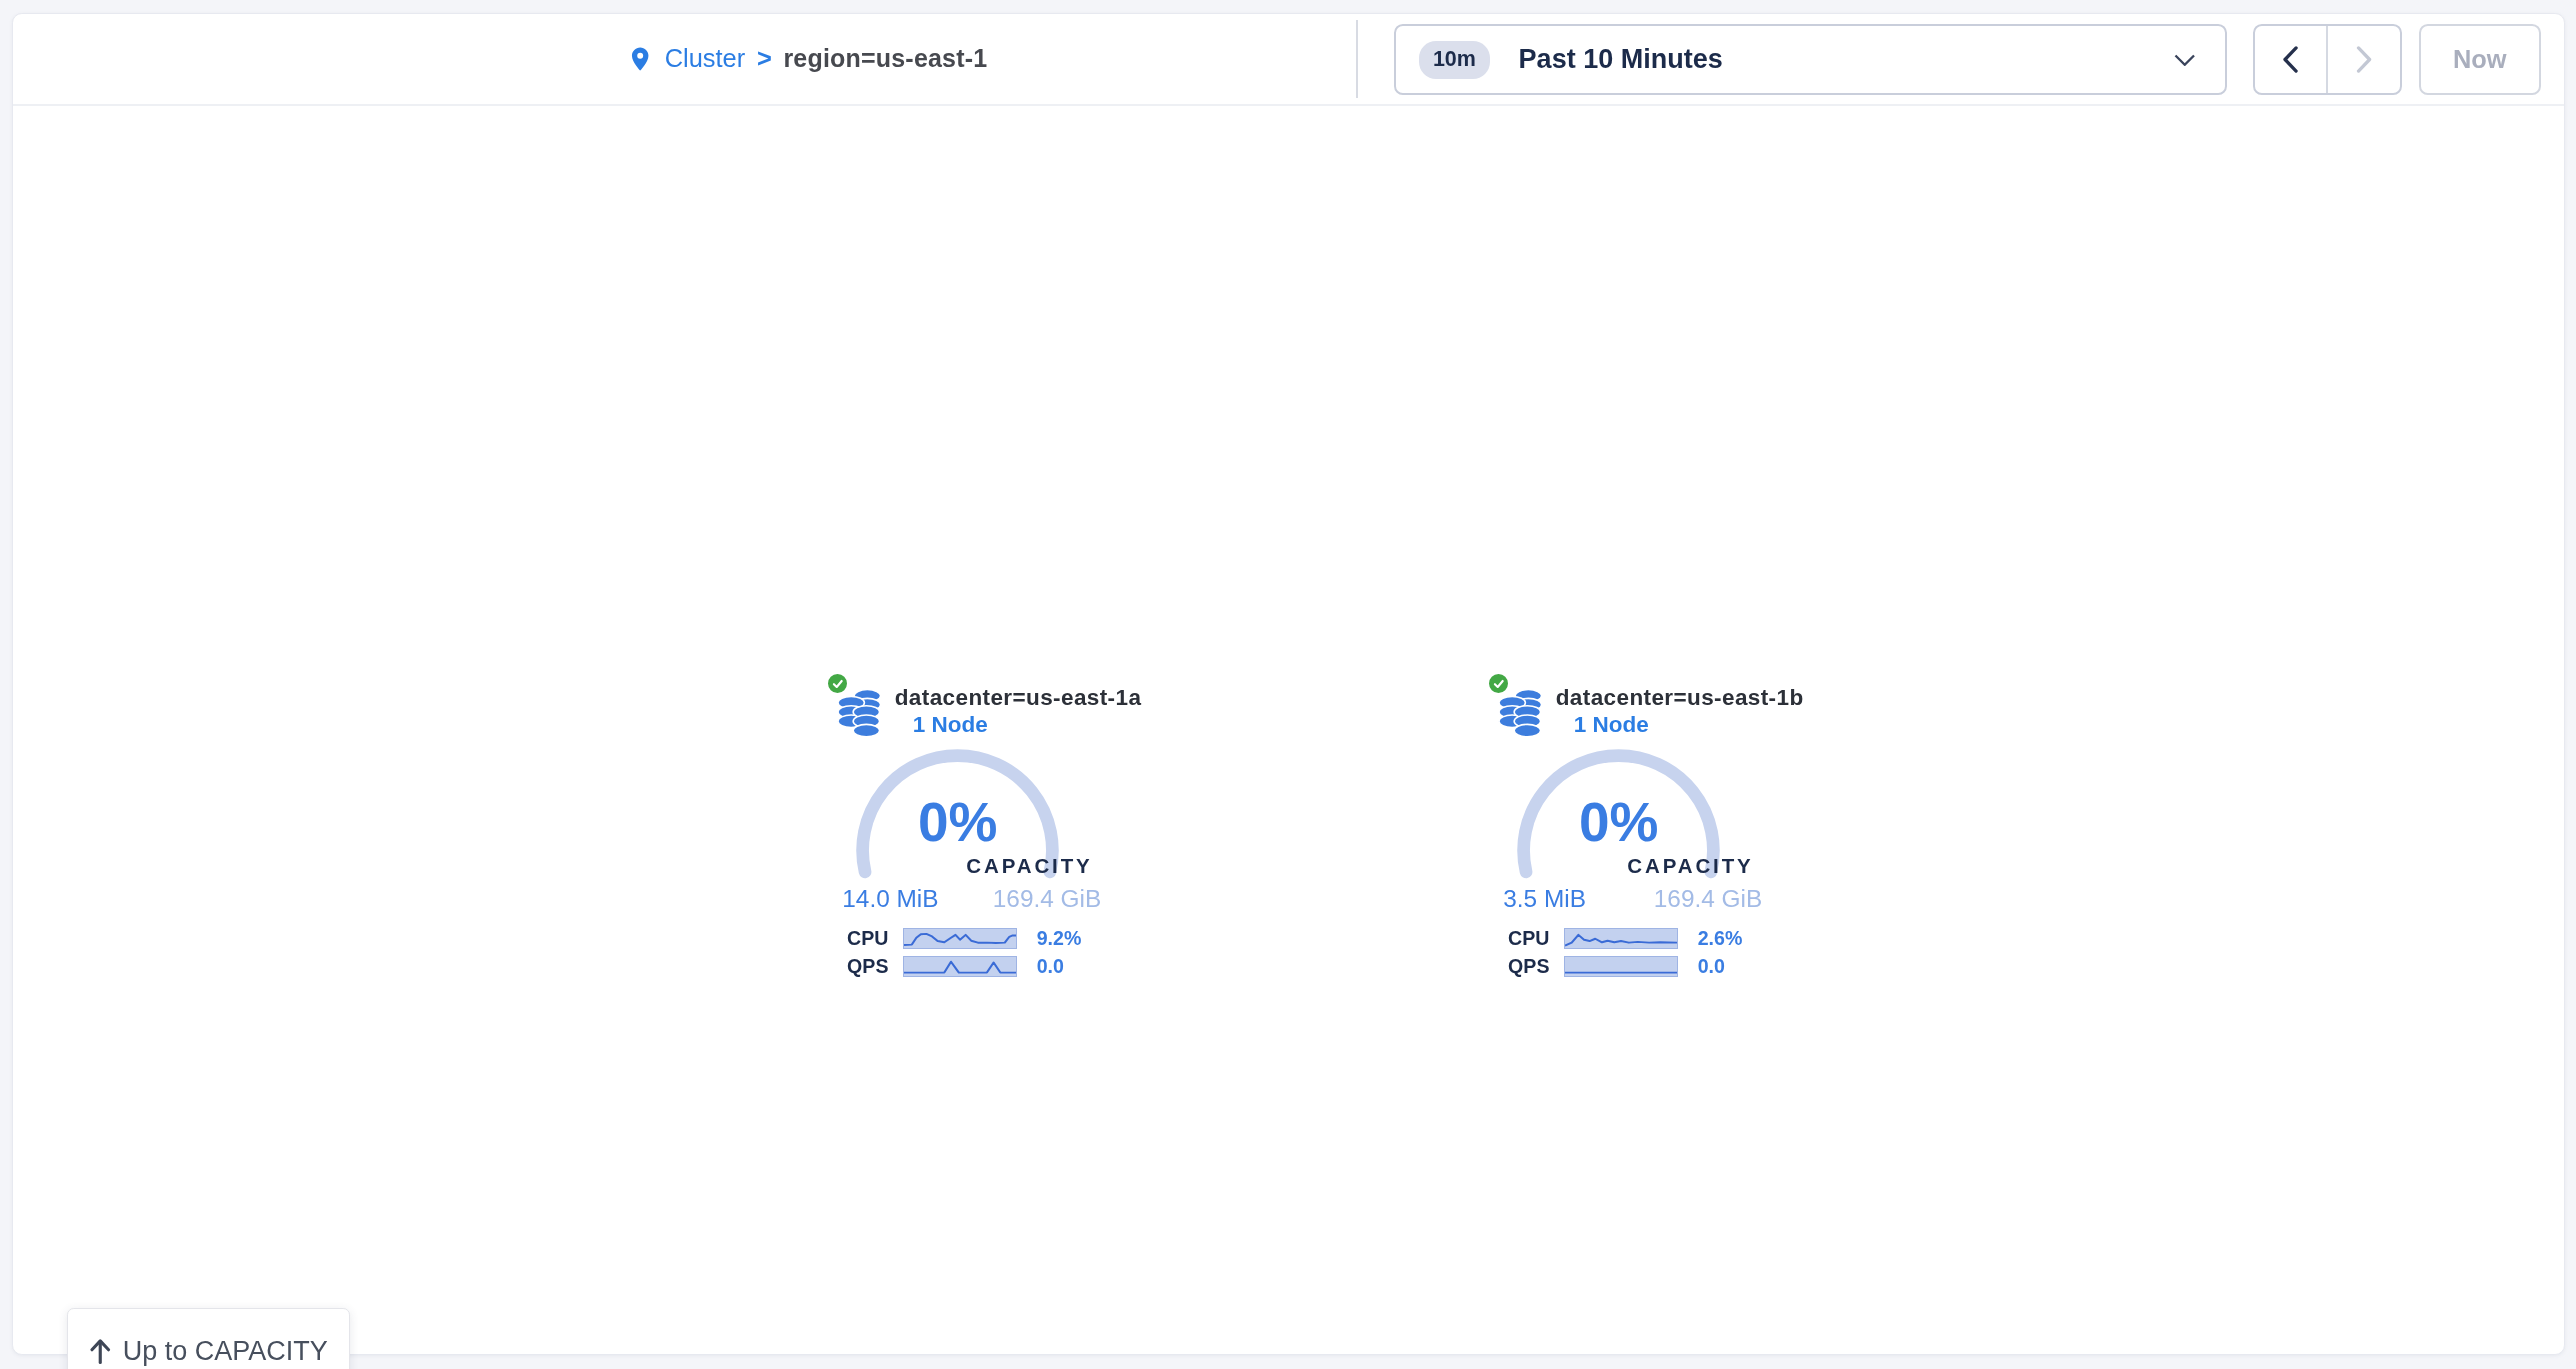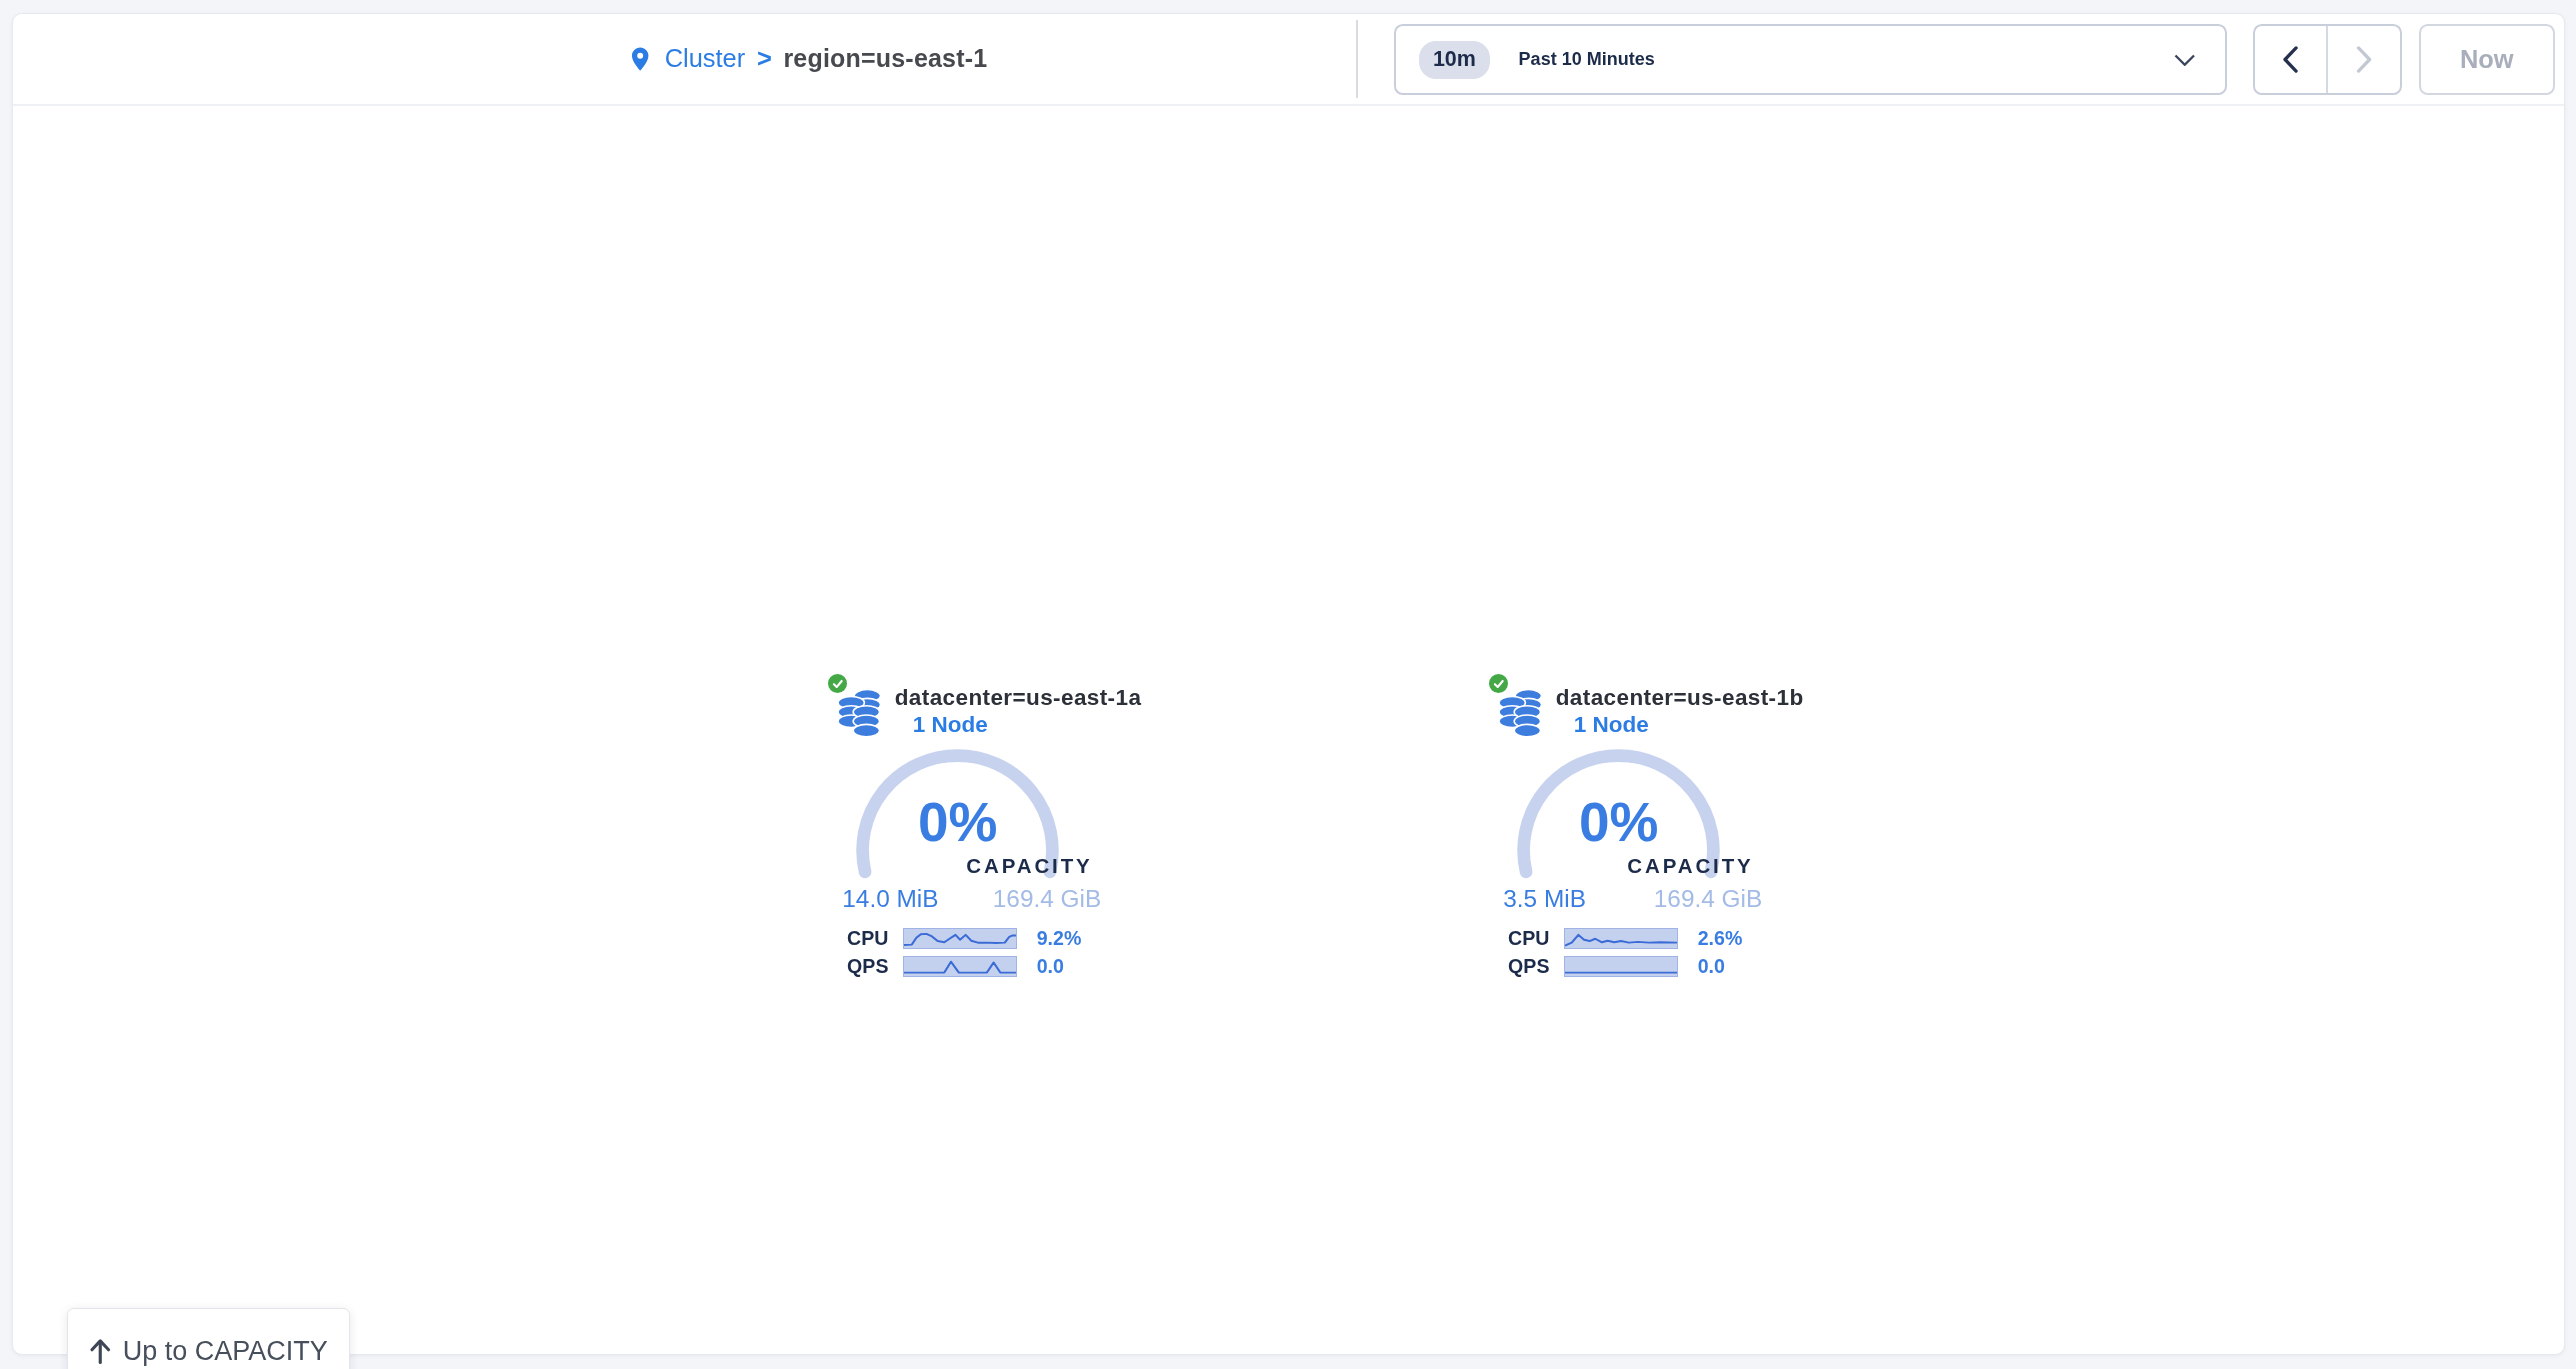--- a/index.html
+++ b/index.html
@@ -23,28 +23,28 @@
          display:flex; align-items:center; gap:11.7px; }
   .bc-link { font-size:25.4px; color:var(--accent_blue); text-decoration:none; cursor:pointer; }
   .bc-sep  { font-size:25.4px; font-weight:700; color:var(--accent_blue); }
   .bc-cur  { font-size:25px; font-weight:700; color:#47494f; letter-spacing:0.2px; }
   .hdr-divider { position:absolute; left:1343px; top:6.8px; width:2px; height:78px; background:#d8dbe3; }
   .time-select { position:absolute; left:1381px; top:10.8px; width:833px; height:71px;
          border:2px solid #c9cedb; border-radius:8.8px; background:#fff;
          display:flex; align-items:center; cursor:pointer; }
   .time-badge { margin-left:23.5px; background:#dbdfec; border-radius:17px;
          padding:6.8px 13.7px; font-size:21.5px; font-weight:700; color:var(--navy); }
-  .time-label { margin-left:29px; font-size:18px; font-weight:700; color:var(--navy); }
+  .time-label { margin-left:29px; font-size:27px; font-weight:700; color:var(--navy); }
   .time-chevron { margin-left:auto; margin-right:29px; }
   .nav-group { position:absolute; left:2240px; top:10.8px; width:149px; height:71px;
          border:2px solid #c9cedb; border-radius:8.8px; background:#fff; display:flex; }
   .nav-btn { flex:1; background:none; border:none; display:flex;
          align-items:center; justify-content:center; cursor:pointer; }
   .nav-btn:first-child { border-right:2px solid #d5d9e2; }
-  .now-btn { position:absolute; left:2406px; top:10.8px; width:136px; height:71px;
+  .now-btn { position:absolute; left:2406px; top:10.8px; width:122px; height:71px;
          background:#fff; border:2px solid #d3d7e0; border-radius:8.8px;
          font-family:inherit; font-size:25.4px; font-weight:700; color:#a9aebd; cursor:pointer; }
   
   .map-area { position:absolute; left:0; top:94px; width:100%; height:1248px; }
   .loc-card { position:absolute; top:562px; width:333px; height:328px; cursor:pointer; }
   .loc-card.c0 { left:810px; } .loc-card.c1 { left:1471px; }
   .check { position:absolute; left:2.9px; top:2px; width:23.5px; height:23.5px;
          background:var(--healthy_green); border:2px solid #fff; border-radius:50%;
          display:flex; align-items:center; justify-content:center; z-index:2; }
   .db-icon { position:absolute; left:14.7px; top:17.6px; }

